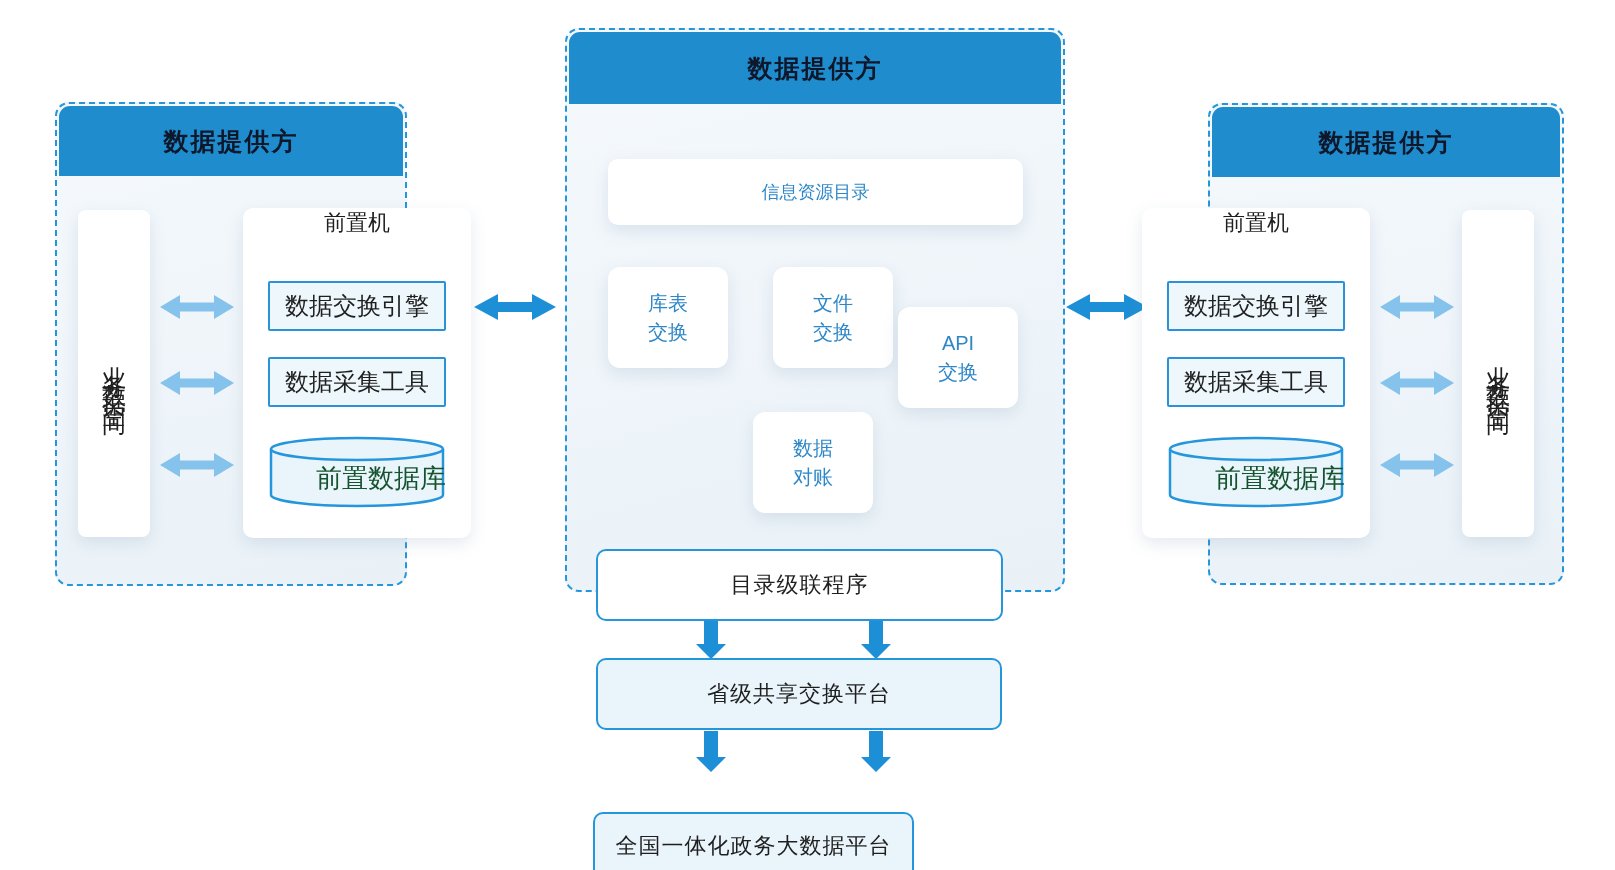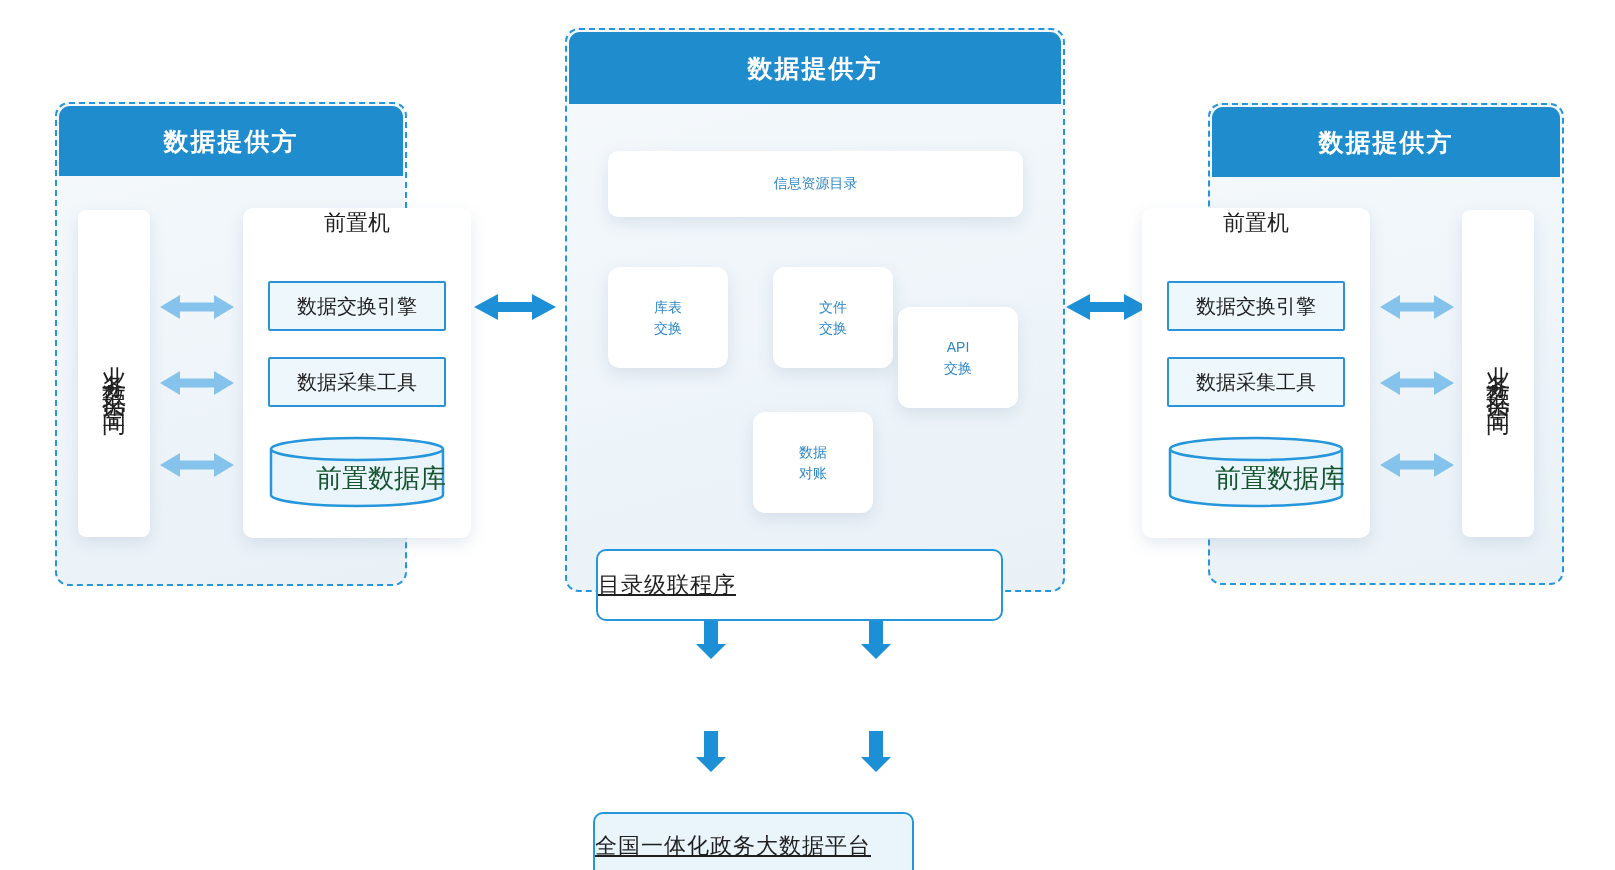--- a/index.html
+++ b/index.html
@@ -9,58 +9,58 @@
   }
   
   .panel{
     position:absolute;border:2px dashed #2596dc;border-radius:14px;
     background:linear-gradient(165deg,#f5f9fc 0%,#e9f1f7 100%);
     box-sizing:border-box;
   }
   .panel-header{
     margin:2px;height:70px;background:#1f8ccd;border-radius:11px 11px 0 0;
     display:flex;align-items:center;justify-content:center;
-    color:#ffffff;font-size:25px;font-weight:bold;letter-spacing:2px;
+    color:#0f172a;font-size:25px;font-weight:bold;letter-spacing:2px;
   }
   
   .card{
     position:absolute;background:#ffffff;border-radius:10px;
     box-shadow:0 6px 16px rgba(110,140,170,.18);box-sizing:border-box;
   }
   .vtext-box{display:flex;align-items:center;justify-content:center;border-radius:8px;}
   .vtext{
     writing-mode:vertical-rl;text-orientation:upright;
     font-size:24px;letter-spacing:9px;line-height:1;color:#1f1f1f;
   }
   .front-title{text-align:center;font-size:22px;color:#1f1f1f;}
   .mini-box{
     position:absolute;left:25px;width:178px;height:50px;
     background:#eef7fc;border:2px solid #2a93d8;border-radius:2px;
     display:flex;align-items:center;justify-content:center;
-    font-size:20px;color:#1f1f1f;box-sizing:border-box;
+    font-size:24px;color:#1f1f1f;box-sizing:border-box;
   }
   .cylinder{position:absolute;left:25px;width:178px;height:74px;}
   .cyl-label{
     position:absolute;left:0;top:26px;width:100%;text-align:right;
     font-size:26px;color:#14532d;
   }
   .catalog-box{
     display:flex;align-items:center;justify-content:center;
-    font-size:14px;color:#2d87c8;border-radius:10px;
+    font-size:18px;color:#2d87c8;border-radius:10px;margin-top:8px;
   }
   .grid-box{
     position:absolute;width:120px;height:101px;background:#fff;border-radius:12px;
     box-shadow:0 6px 16px rgba(110,140,170,.18);
     display:flex;align-items:center;justify-content:center;text-align:center;
-    color:#2d87c8;font-size:14px;line-height:1.45;white-space:pre-line;
+    color:#2d87c8;font-size:20px;line-height:1.45;white-space:pre-line;
   }
   .stack-box{
     position:absolute;border:2px solid #2596dc;border-radius:10px;
-    display:flex;align-items:center;
-    font-size:22px;color:#1f1f1f;box-sizing:border-box;letter-spacing:1px;text-decoration:underline;
+    display:flex;align-items:center;justify-content:center;
+    font-size:22px;color:#1f1f1f;box-sizing:border-box;letter-spacing:1px;
   }
   .stack-white{background:#ffffff;}
   .stack-blue{background:#e9f4fb;}
   .arrow{position:absolute;display:block;}
   .fill-light{fill:#85c3ec;}
   .fill-dark{fill:#1d8fd6;}
   .cyl-shape{fill:#e9f4fb;stroke:#2596dc;stroke-width:2.5;}
 </style>
 </head>
 <body>
@@ -127,20 +127,23 @@
     <span>目录级联程序</span>
   </div>
 
   <svg class="arrow" style="left:696px;top:621px;" width="30" height="38" viewBox="0 0 30 38">
     <polygon class="fill-dark" points="8,0 22,0 22,23 30,23 15,38 0,23 8,23"></polygon>
   </svg>
   <svg class="arrow" style="left:861px;top:621px;" width="30" height="38" viewBox="0 0 30 38">
     <polygon class="fill-dark" points="8,0 22,0 22,23 30,23 15,38 0,23 8,23"></polygon>
   </svg>
 
+  <div class="stack-box stack-blue" style="left:596px;top:658px;width:406px;height:72px;">
+    <span>省级共享交换平台</span>
+  </div>
 
   <svg class="arrow" style="left:696px;top:731px;" width="30" height="41" viewBox="0 0 30 41">
     <polygon class="fill-dark" points="8,0 22,0 22,26 30,26 15,41 0,26 8,26"></polygon>
   </svg>
   <svg class="arrow" style="left:861px;top:731px;" width="30" height="41" viewBox="0 0 30 41">
     <polygon class="fill-dark" points="8,0 22,0 22,26 30,26 15,41 0,26 8,26"></polygon>
   </svg>
 
   <div class="stack-box stack-blue" style="left:593px;top:812px;width:321px;height:68px;">
     <span>全国一体化政务大数据平台</span>

